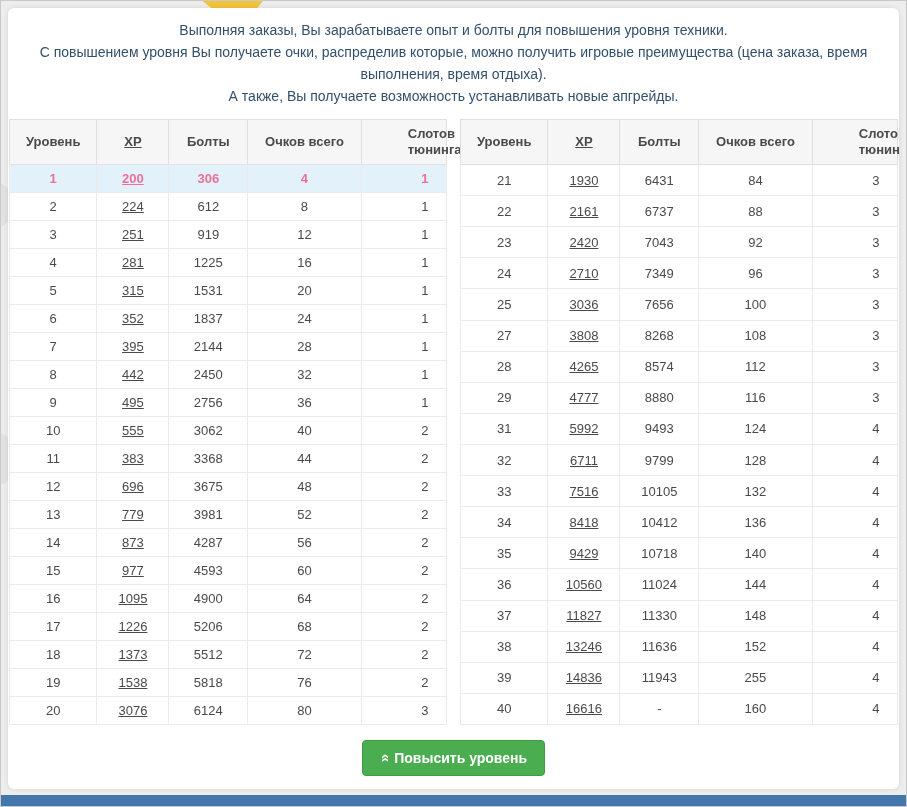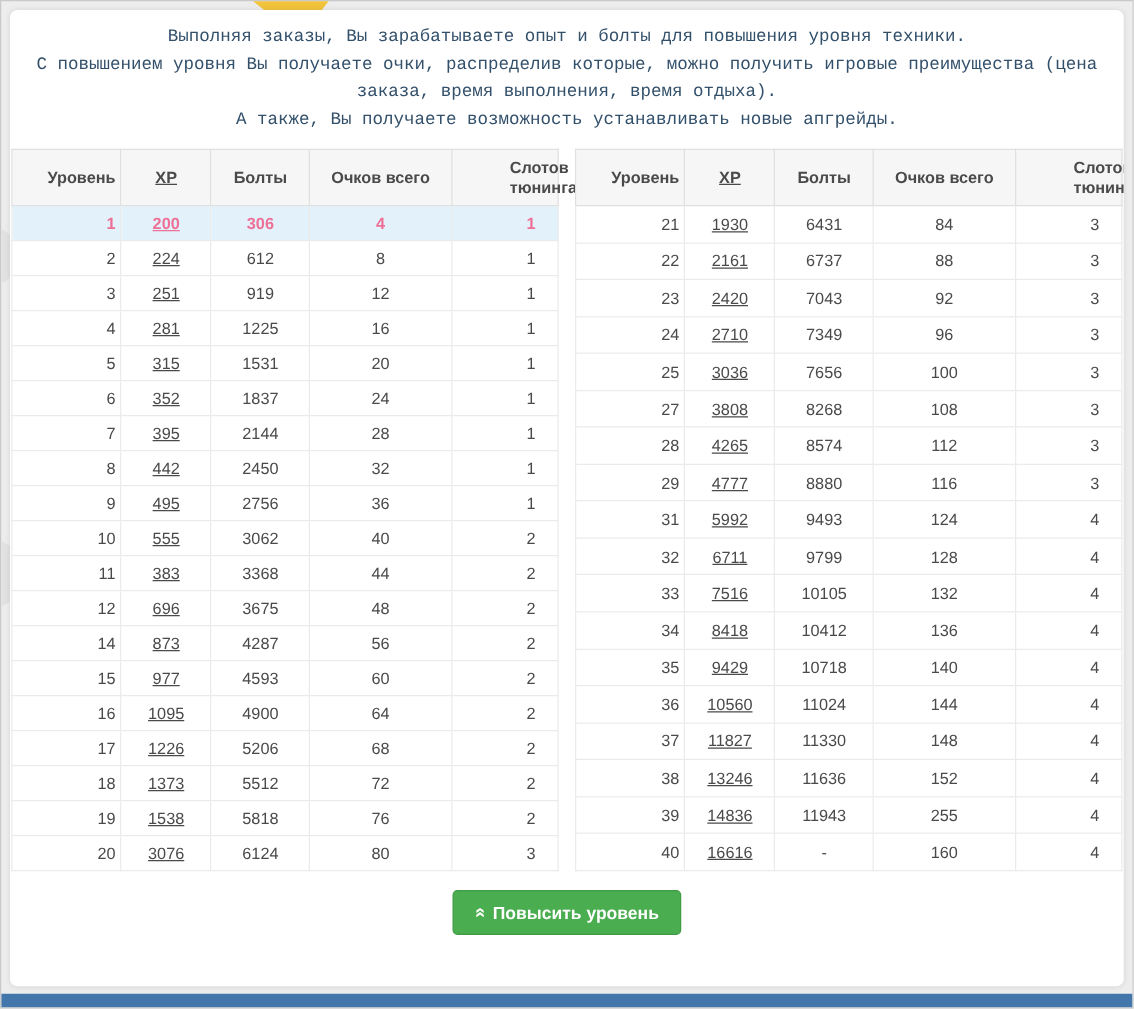--- a/index.html
+++ b/index.html
@@ -38,21 +38,21 @@
     padding: 0;
     overflow: hidden;
   }
   .intro {
     padding: 11px 18px 12px;
     text-align: center;
     color: var(--intro-text, #33506b);
     font-size: 14px;
     line-height: 22px;
   }
-  .intro > div { max-width: 862px; margin: 0 auto; font-family: Liberation Mono, monospace; }
+  .intro > div { max-width: 862px; margin: 0 auto; }
   .tables {
     display: flex;
     gap: 13px;
     padding: 0 1px;
   }
   table.levels {
     flex: 1;
     border-collapse: collapse;
     table-layout: fixed;
     width: 100%;
@@ -70,21 +70,21 @@
   }
   table.levels td {
     font-size: 13px;
     color: #4a4a4a;
     padding: 6px 4px;
     border: 1px solid #ebebeb;
     text-align: center;
     line-height: 15px;
     background: #fff;
   }
-  table.levels th:nth-child(1), table.levels td:nth-child(1) { width: 20%; text-align: right; }
+  table.levels th:nth-child(1), table.levels td:nth-child(1) { width: 20%; }
   table.levels th:nth-child(2), table.levels td:nth-child(2) { width: 16.5%; text-decoration: underline; }
   table.levels th:nth-child(3), table.levels td:nth-child(3) { width: 18%; }
   table.levels th:nth-child(4), table.levels td:nth-child(4) { width: 26%; }
   table.levels th:nth-child(5), table.levels td:nth-child(5) { width: 19.5%; padding-left: 46px; }
   table.levels tr.highlight td {
     background: var(--highlight-bg, #e2f1fa);
     color: var(--highlight-text, #ee7097);
     font-weight: bold;
   }
   .btn-row {
@@ -225,20 +225,27 @@
               <td>2</td>
             </tr>
             <tr>
               <td>12</td>
               <td>696</td>
               <td>3675</td>
               <td>48</td>
               <td>2</td>
             </tr>
             <tr>
+              <td>13</td>
+              <td>779</td>
+              <td>3981</td>
+              <td>52</td>
+              <td>2</td>
+            </tr>
+            <tr>
               <td>14</td>
               <td>873</td>
               <td>4287</td>
               <td>56</td>
               <td>2</td>
             </tr>
             <tr>
               <td>15</td>
               <td>977</td>
               <td>4593</td>

